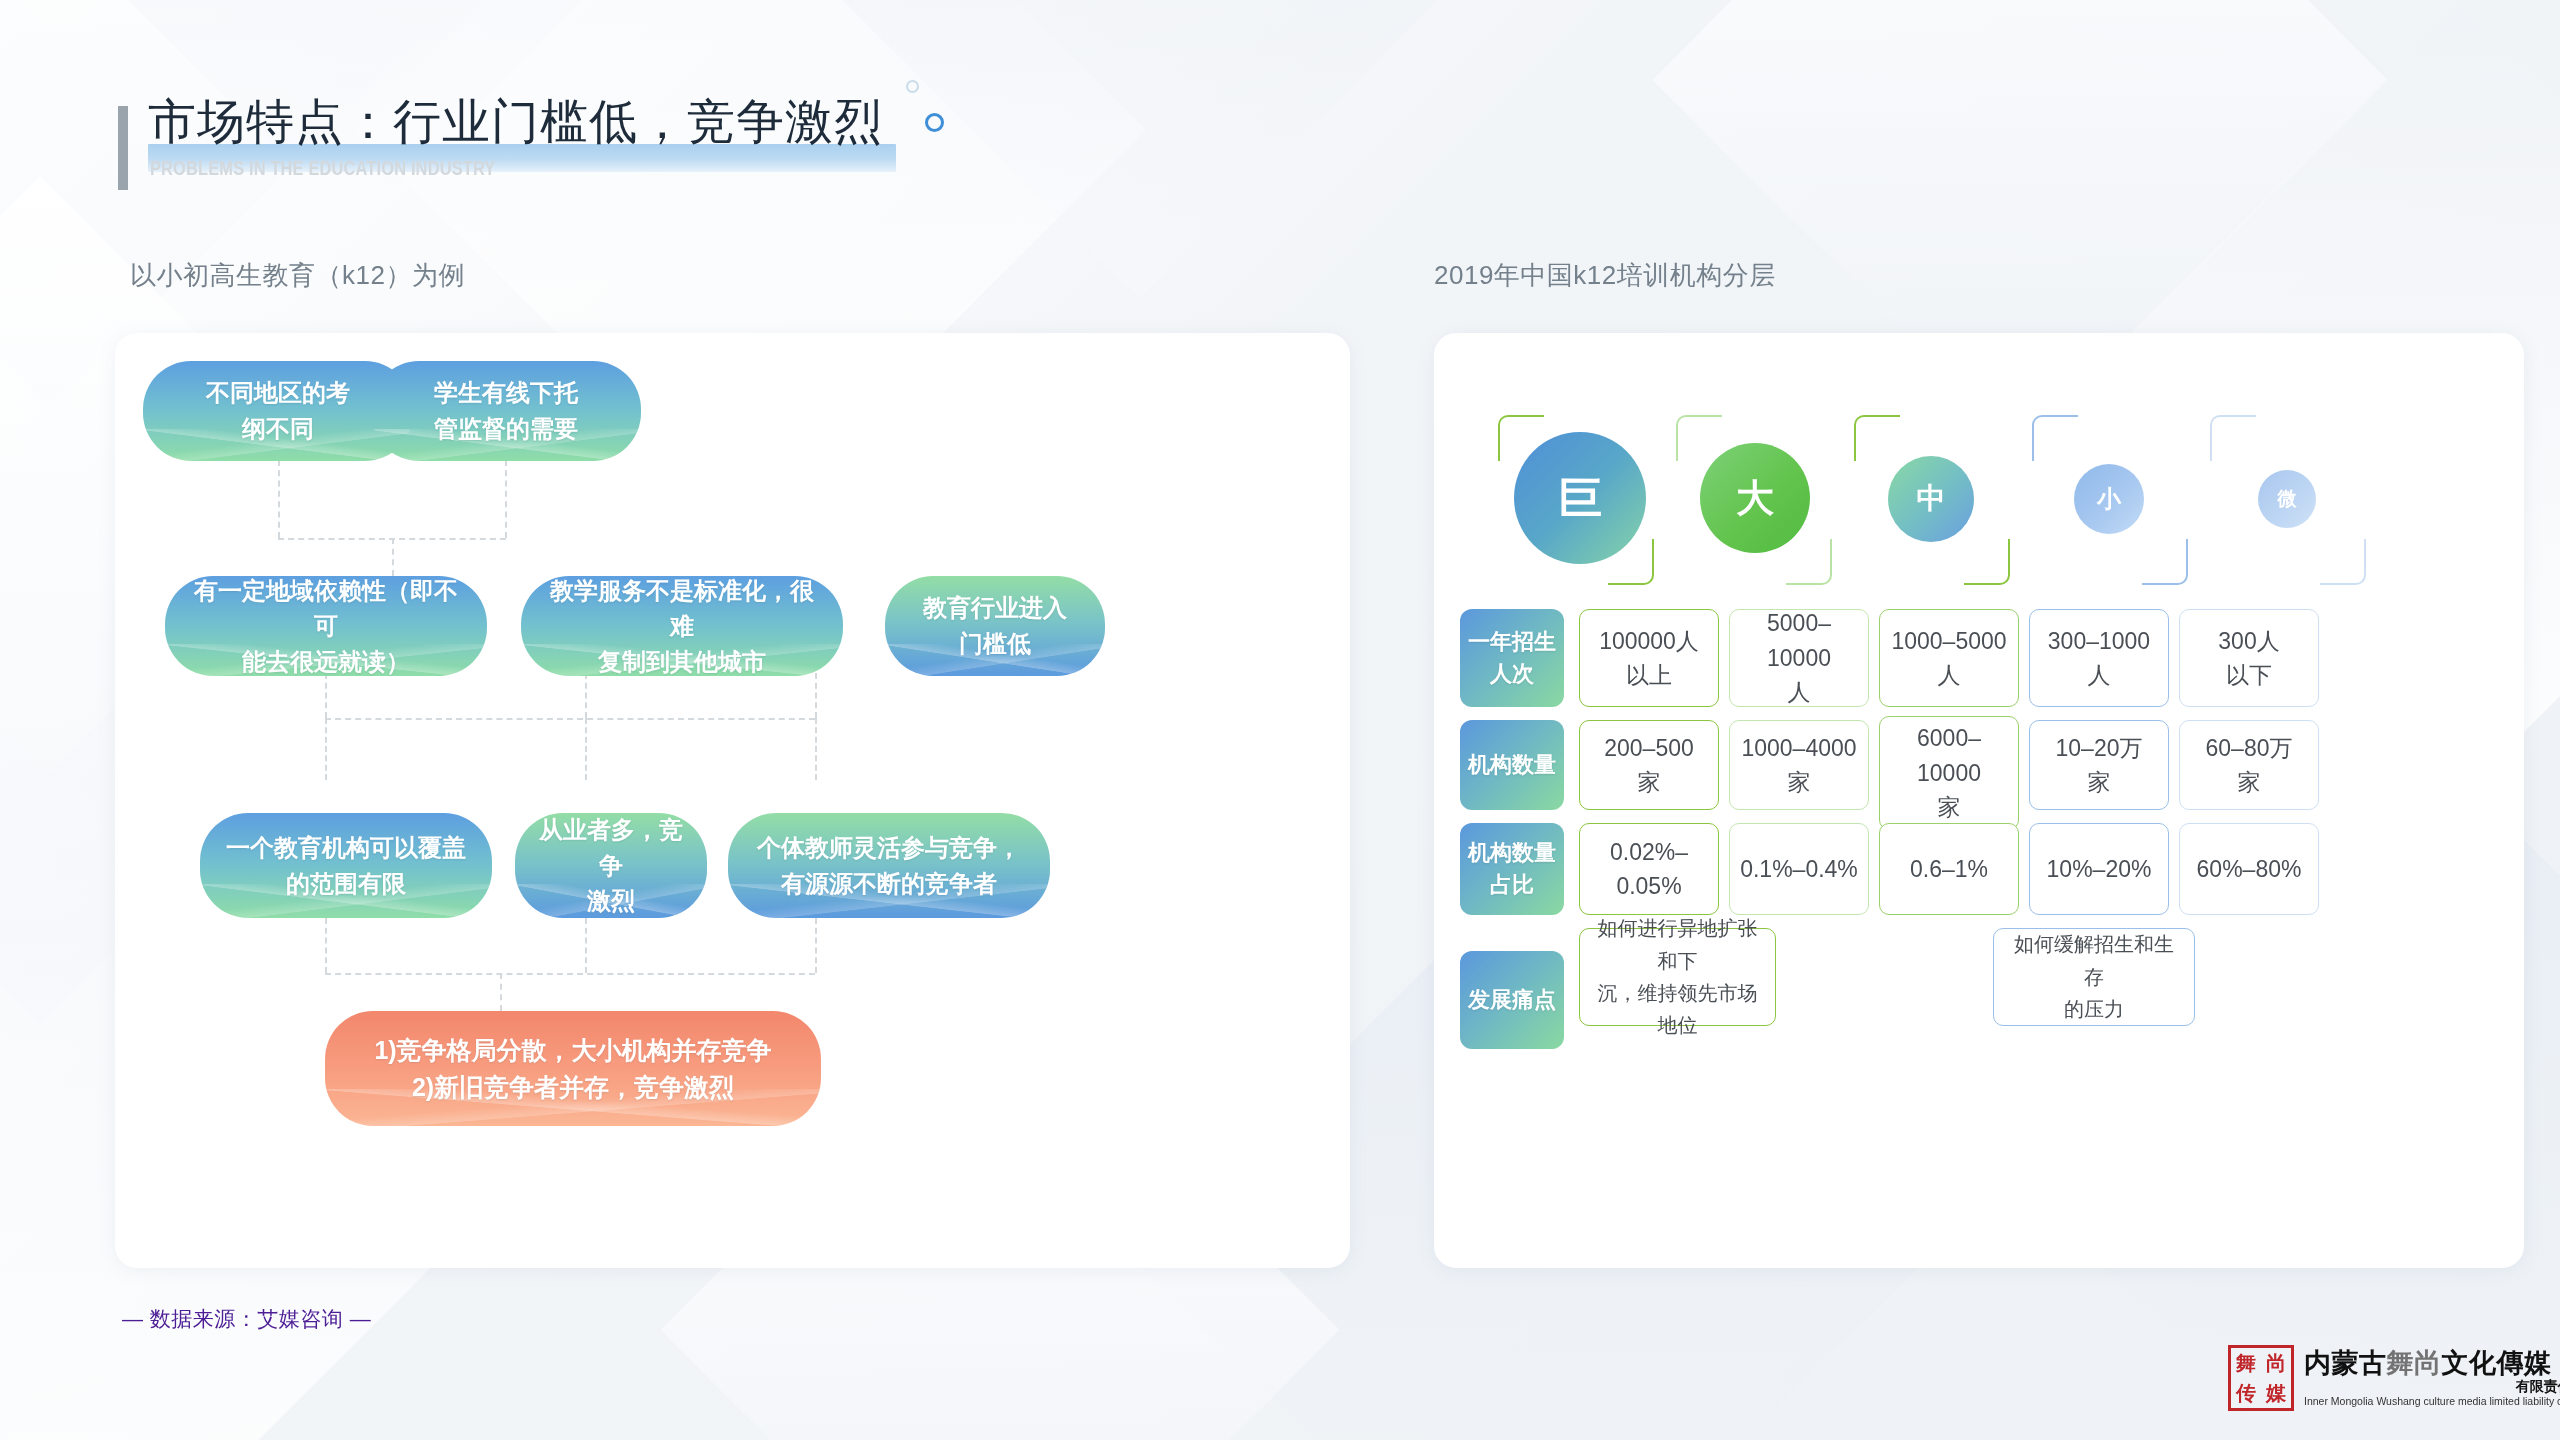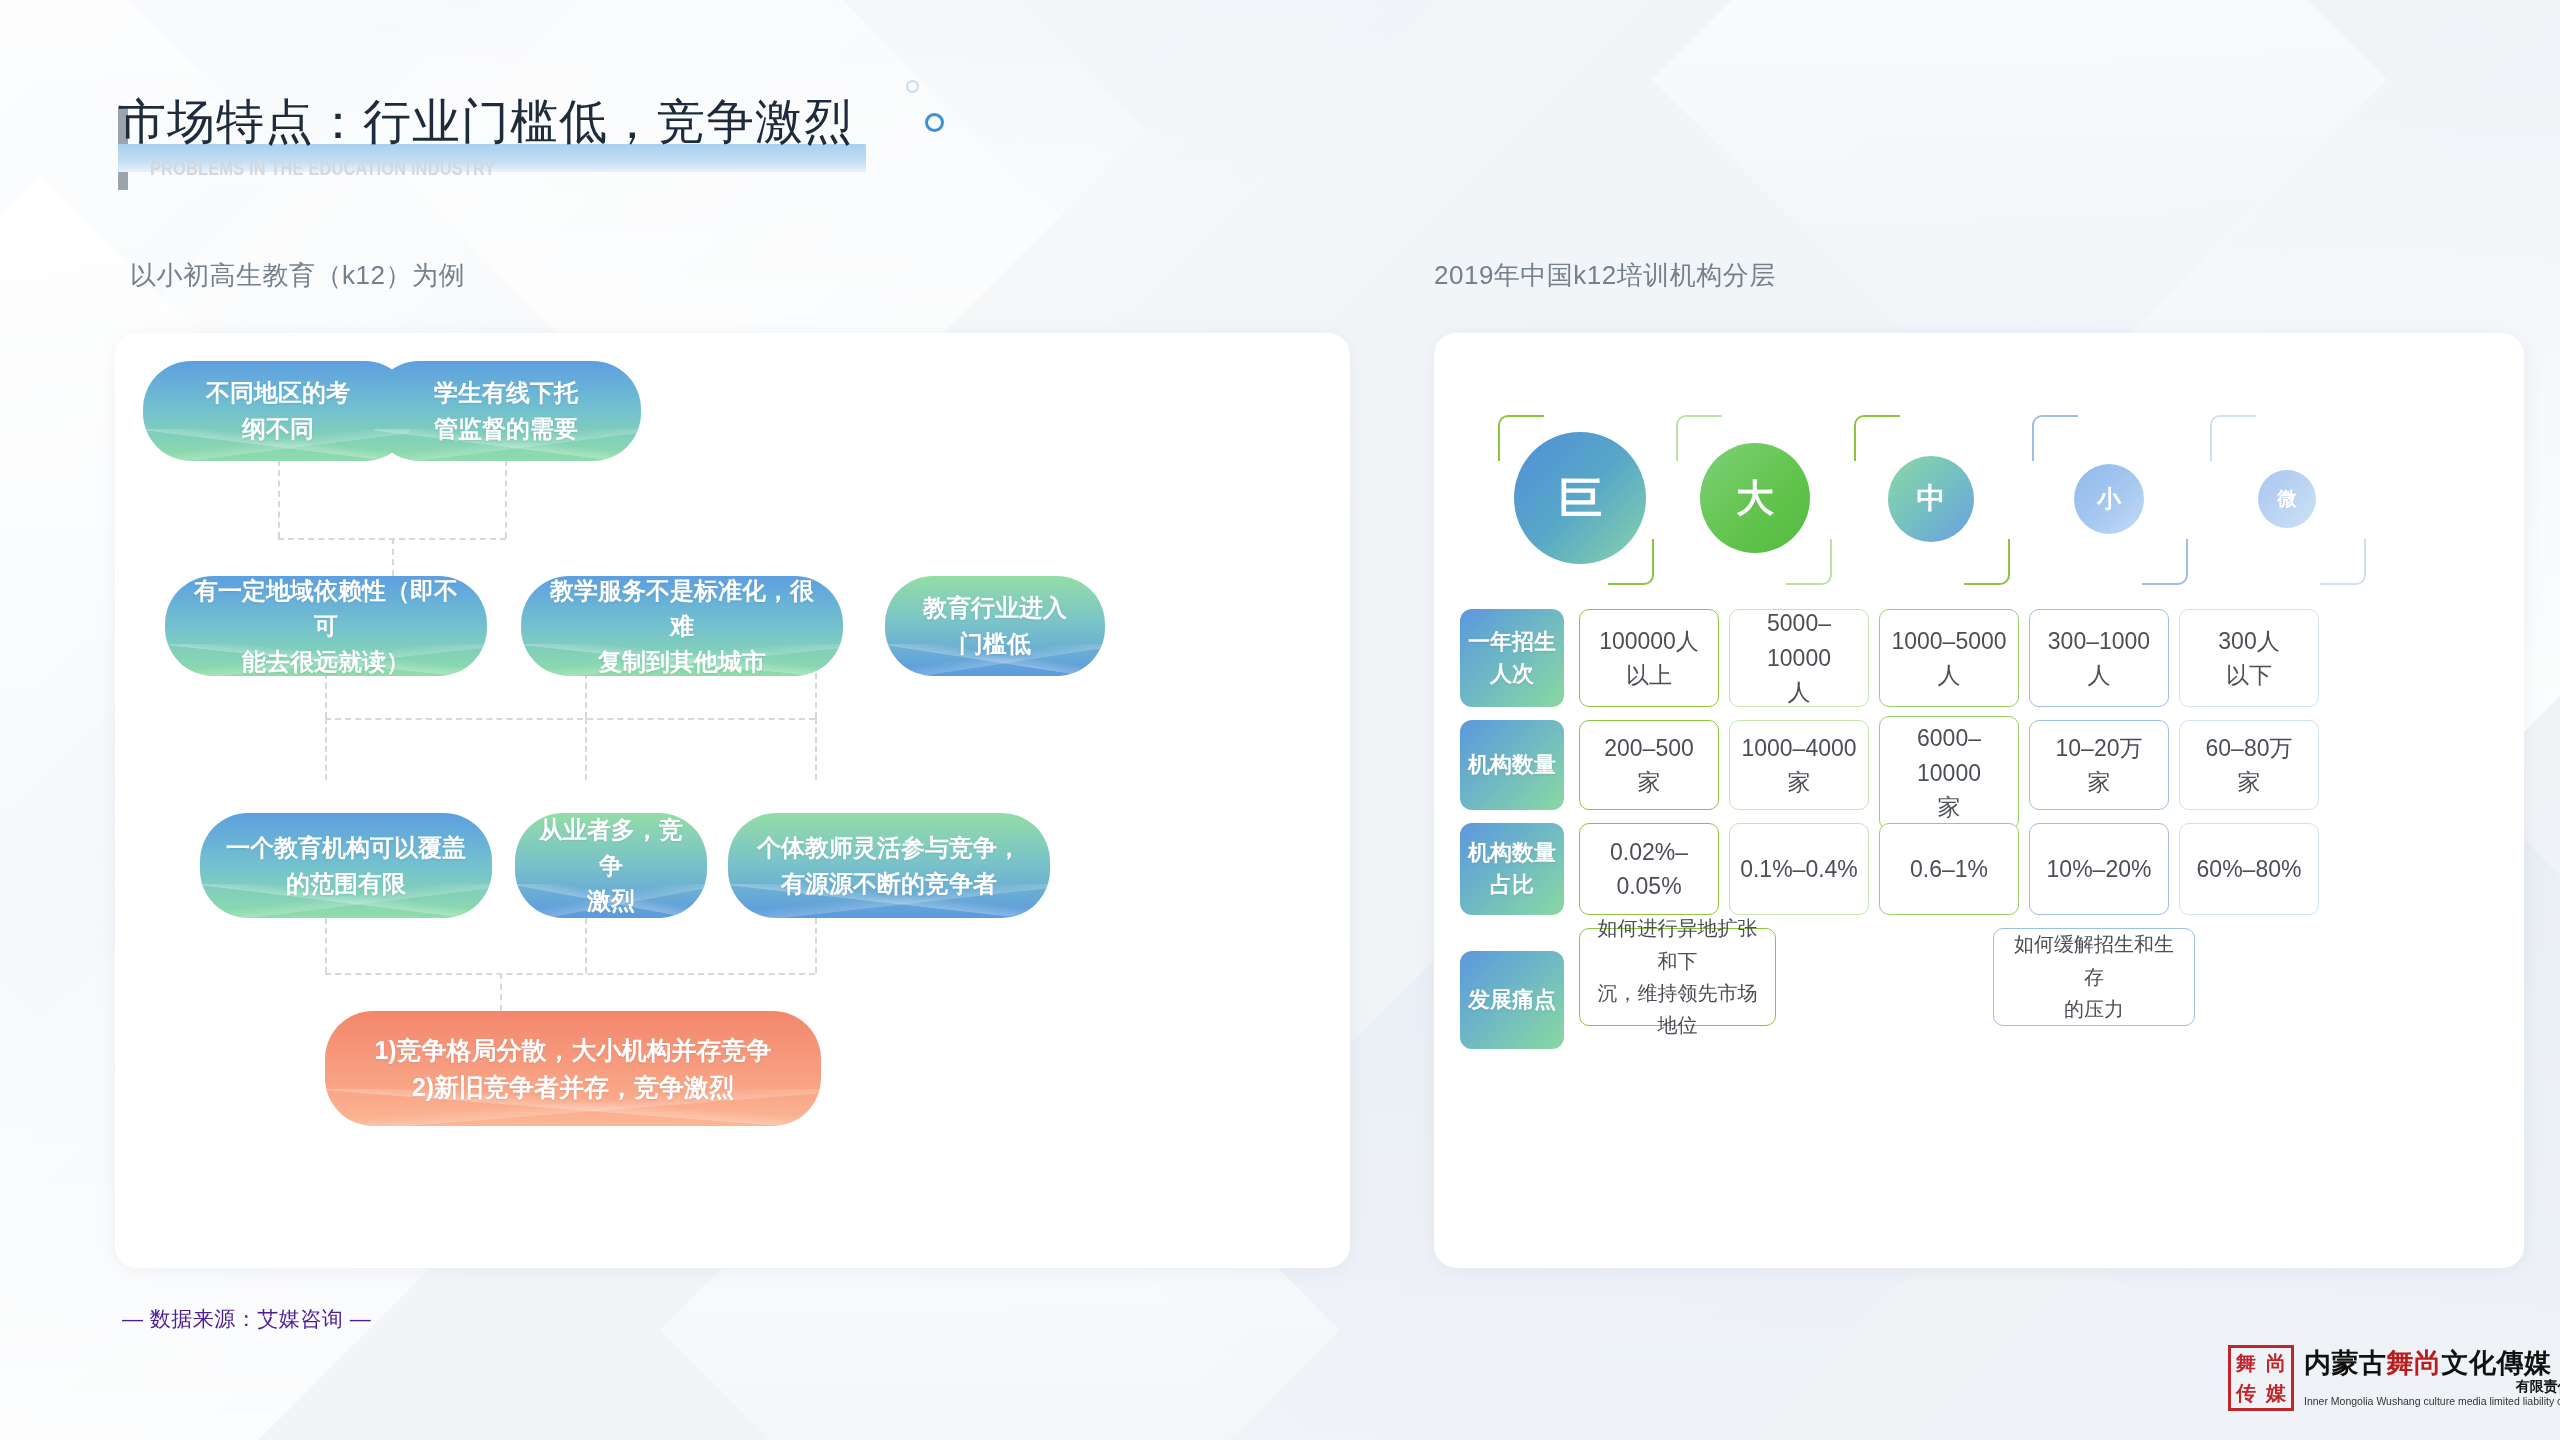--- a/index.html
+++ b/index.html
@@ -32,21 +32,21 @@
   .dia.b { background: linear-gradient(135deg, rgba(226,233,242,.55), rgba(255,255,255,.15)); }
   .dia.c { background: linear-gradient(315deg, rgba(255,255,255,.9), rgba(231,237,245,.1)); }
 
   
   #header { position: absolute; left: 118px; top: 92px; }
   #title-bar-accent {
     position: absolute; left: 0px; top: 14px;
     width: 10px; height: 84px;
     background: #9aa4ad;
   }
-  #title-wrap { position: relative; display: inline-block; text-align: center; }
+  #title-wrap { position: relative; margin-left: 30px; display: inline-block; text-align: center; }
   #title-highlight {
     position: absolute; left: 0; top: 52px;
     width: 748px; height: 28px;
     background: linear-gradient(180deg, #a9d0ef 0%, #bedbf3 55%, #e6f1fa 100%);
     border-radius: 1px;
   }
   #page-title {
     position: relative;
     font-size: 48px; line-height: 1.25;
     color: #1d2b3a; letter-spacing: 1px;
@@ -185,21 +185,21 @@
   #logo-seal {
     width: 66px; height: 66px;
     border: 3px solid #c0252a;
     display: grid; grid-template-columns: 1fr 1fr; grid-template-rows: 1fr 1fr;
     color: #c0252a; font-weight: bold; font-size: 20px;
     font-family: "Liberation Serif", serif;
   }
   #logo-seal span { display: flex; align-items: center; justify-content: center; }
   #logo-text { line-height: 1.05; }
   #logo-cn { font-size: 27px; font-weight: bold; color: #111; letter-spacing: .5px; }
-  #logo-cn i { font-style: normal; color: #b91c1c; }
+  #logo-cn i { font-style: normal; color: #737373; }
   #logo-cn2 { font-size: 14px; font-weight: bold; color: #111; text-align: right; margin-top: 2px;}
   #logo-en { font-size: 10.5px; color: #333; margin-top: 2px; white-space: nowrap; }
 </style>
 </head>
 <body>
 
 <div id="slide">
 
   <div class="bg-layer bg-base"></div>
   <div class="bg-layer">

